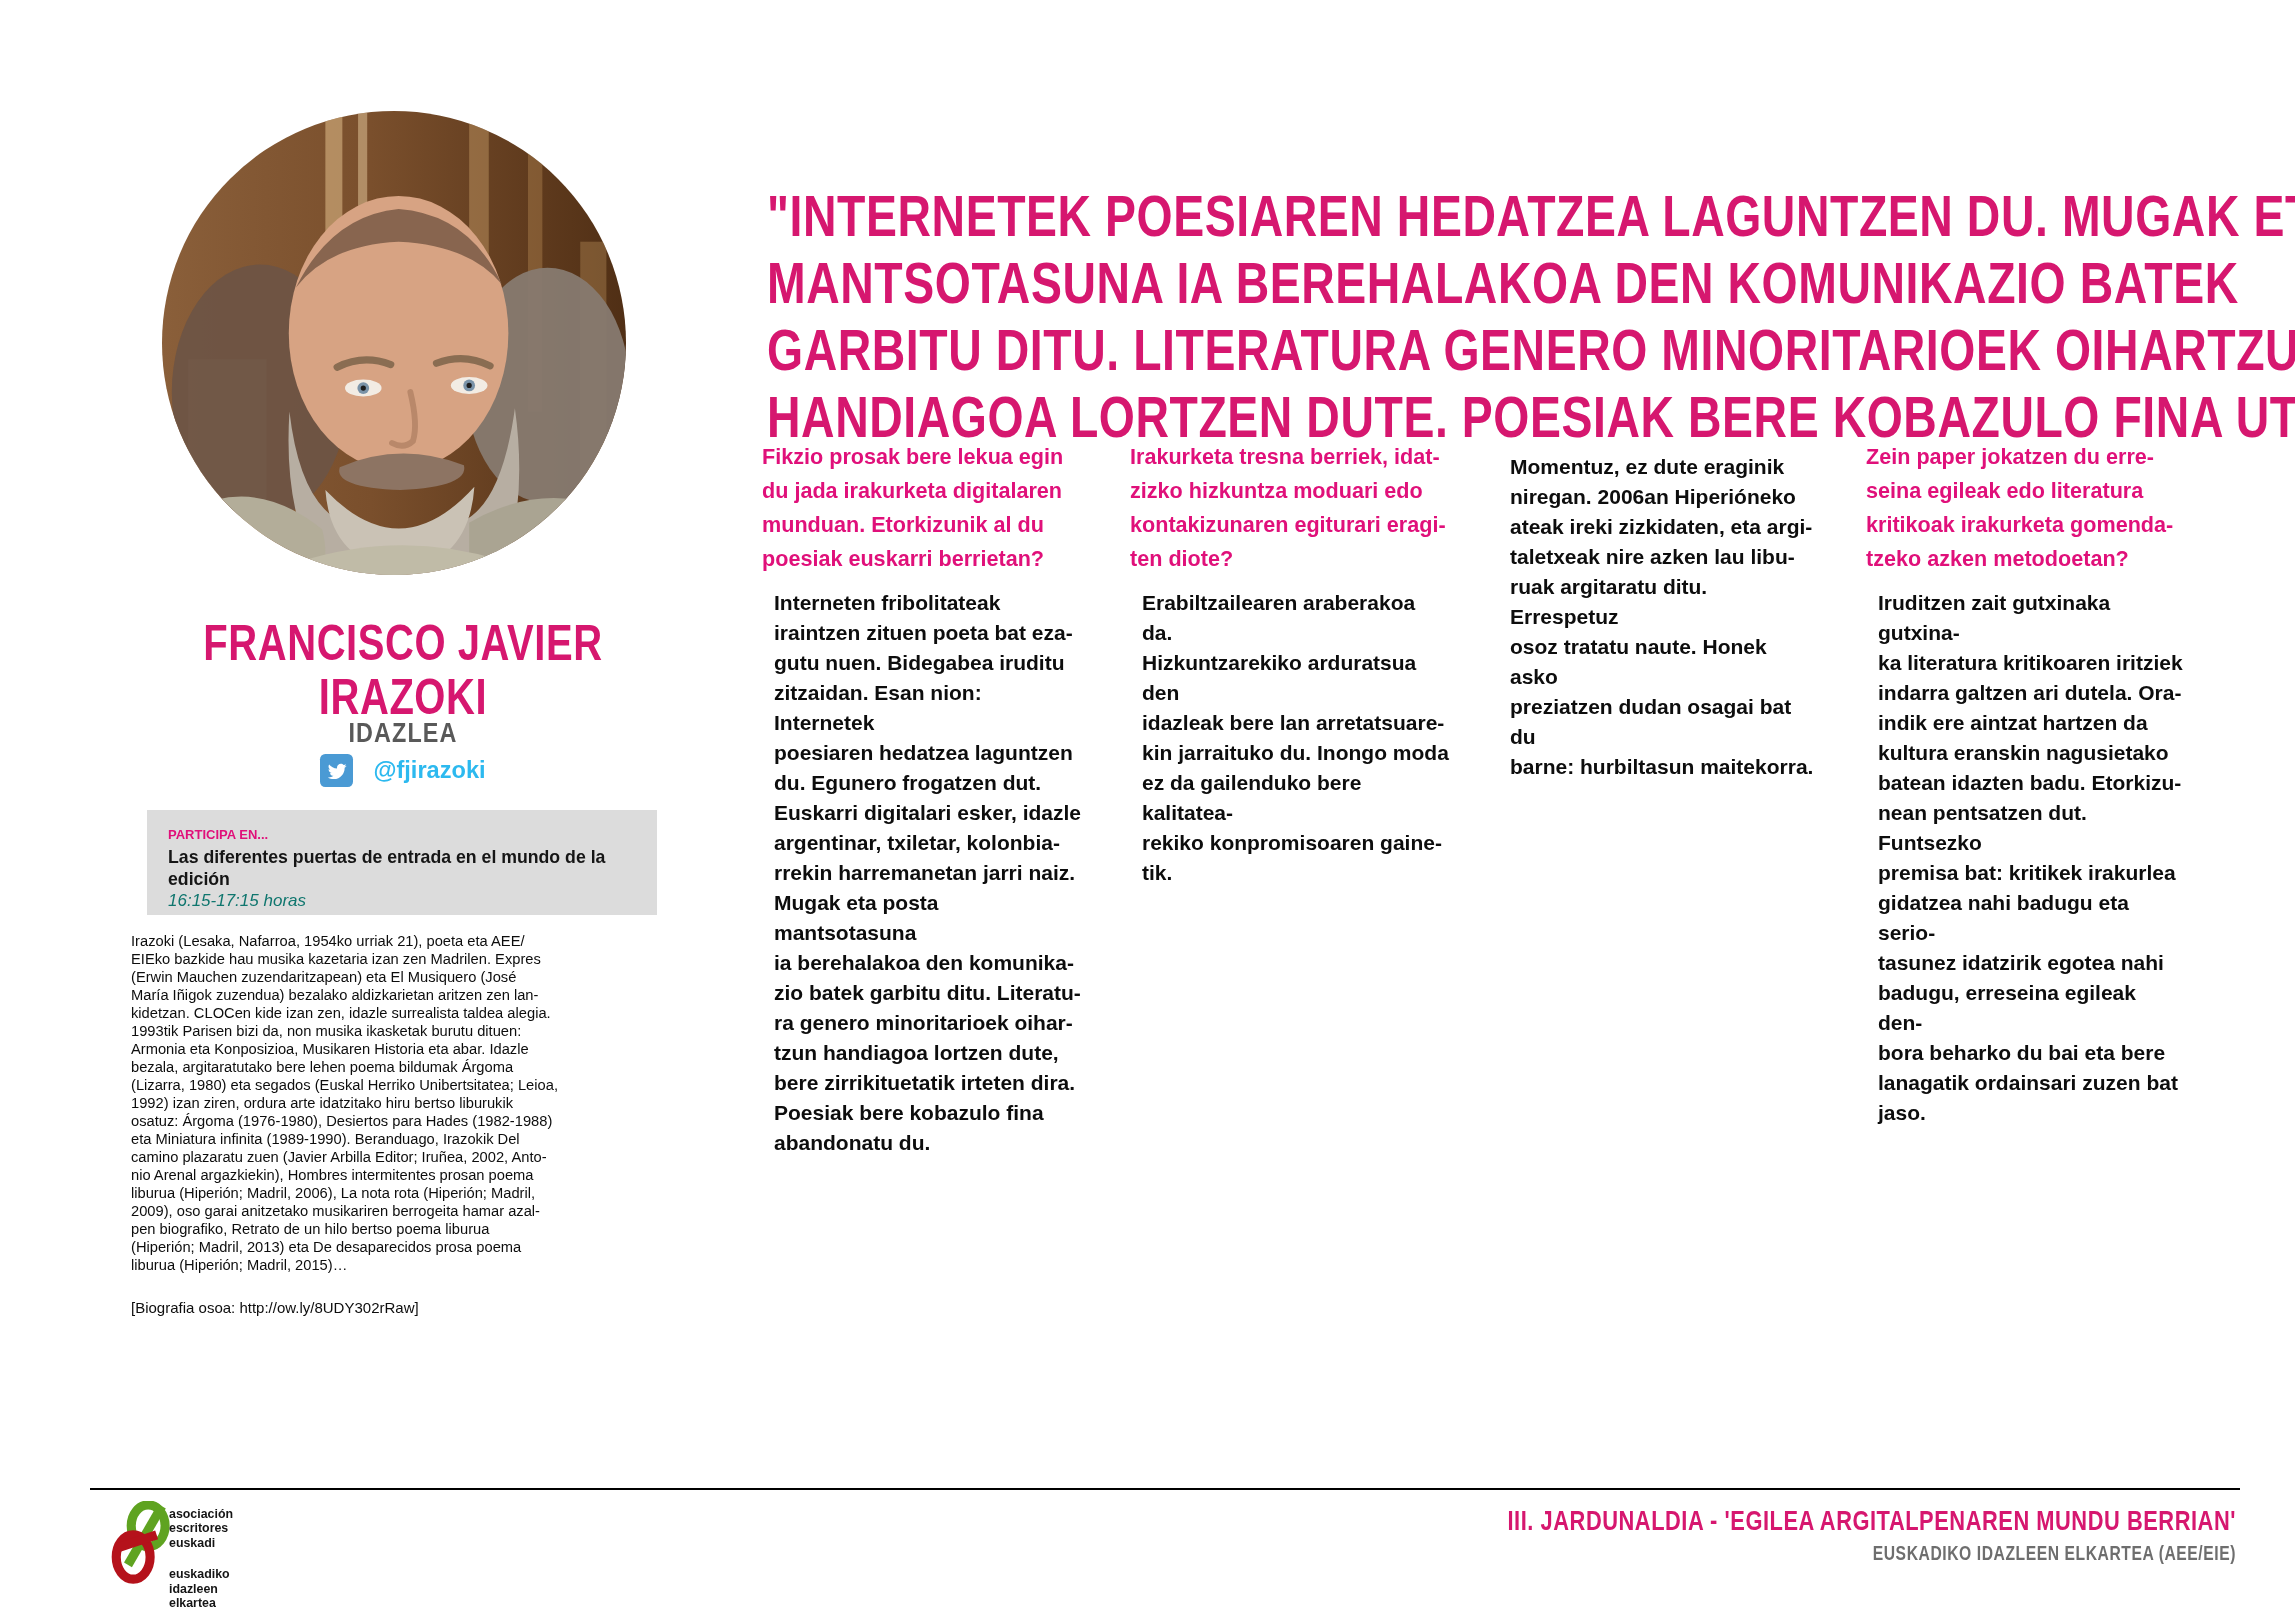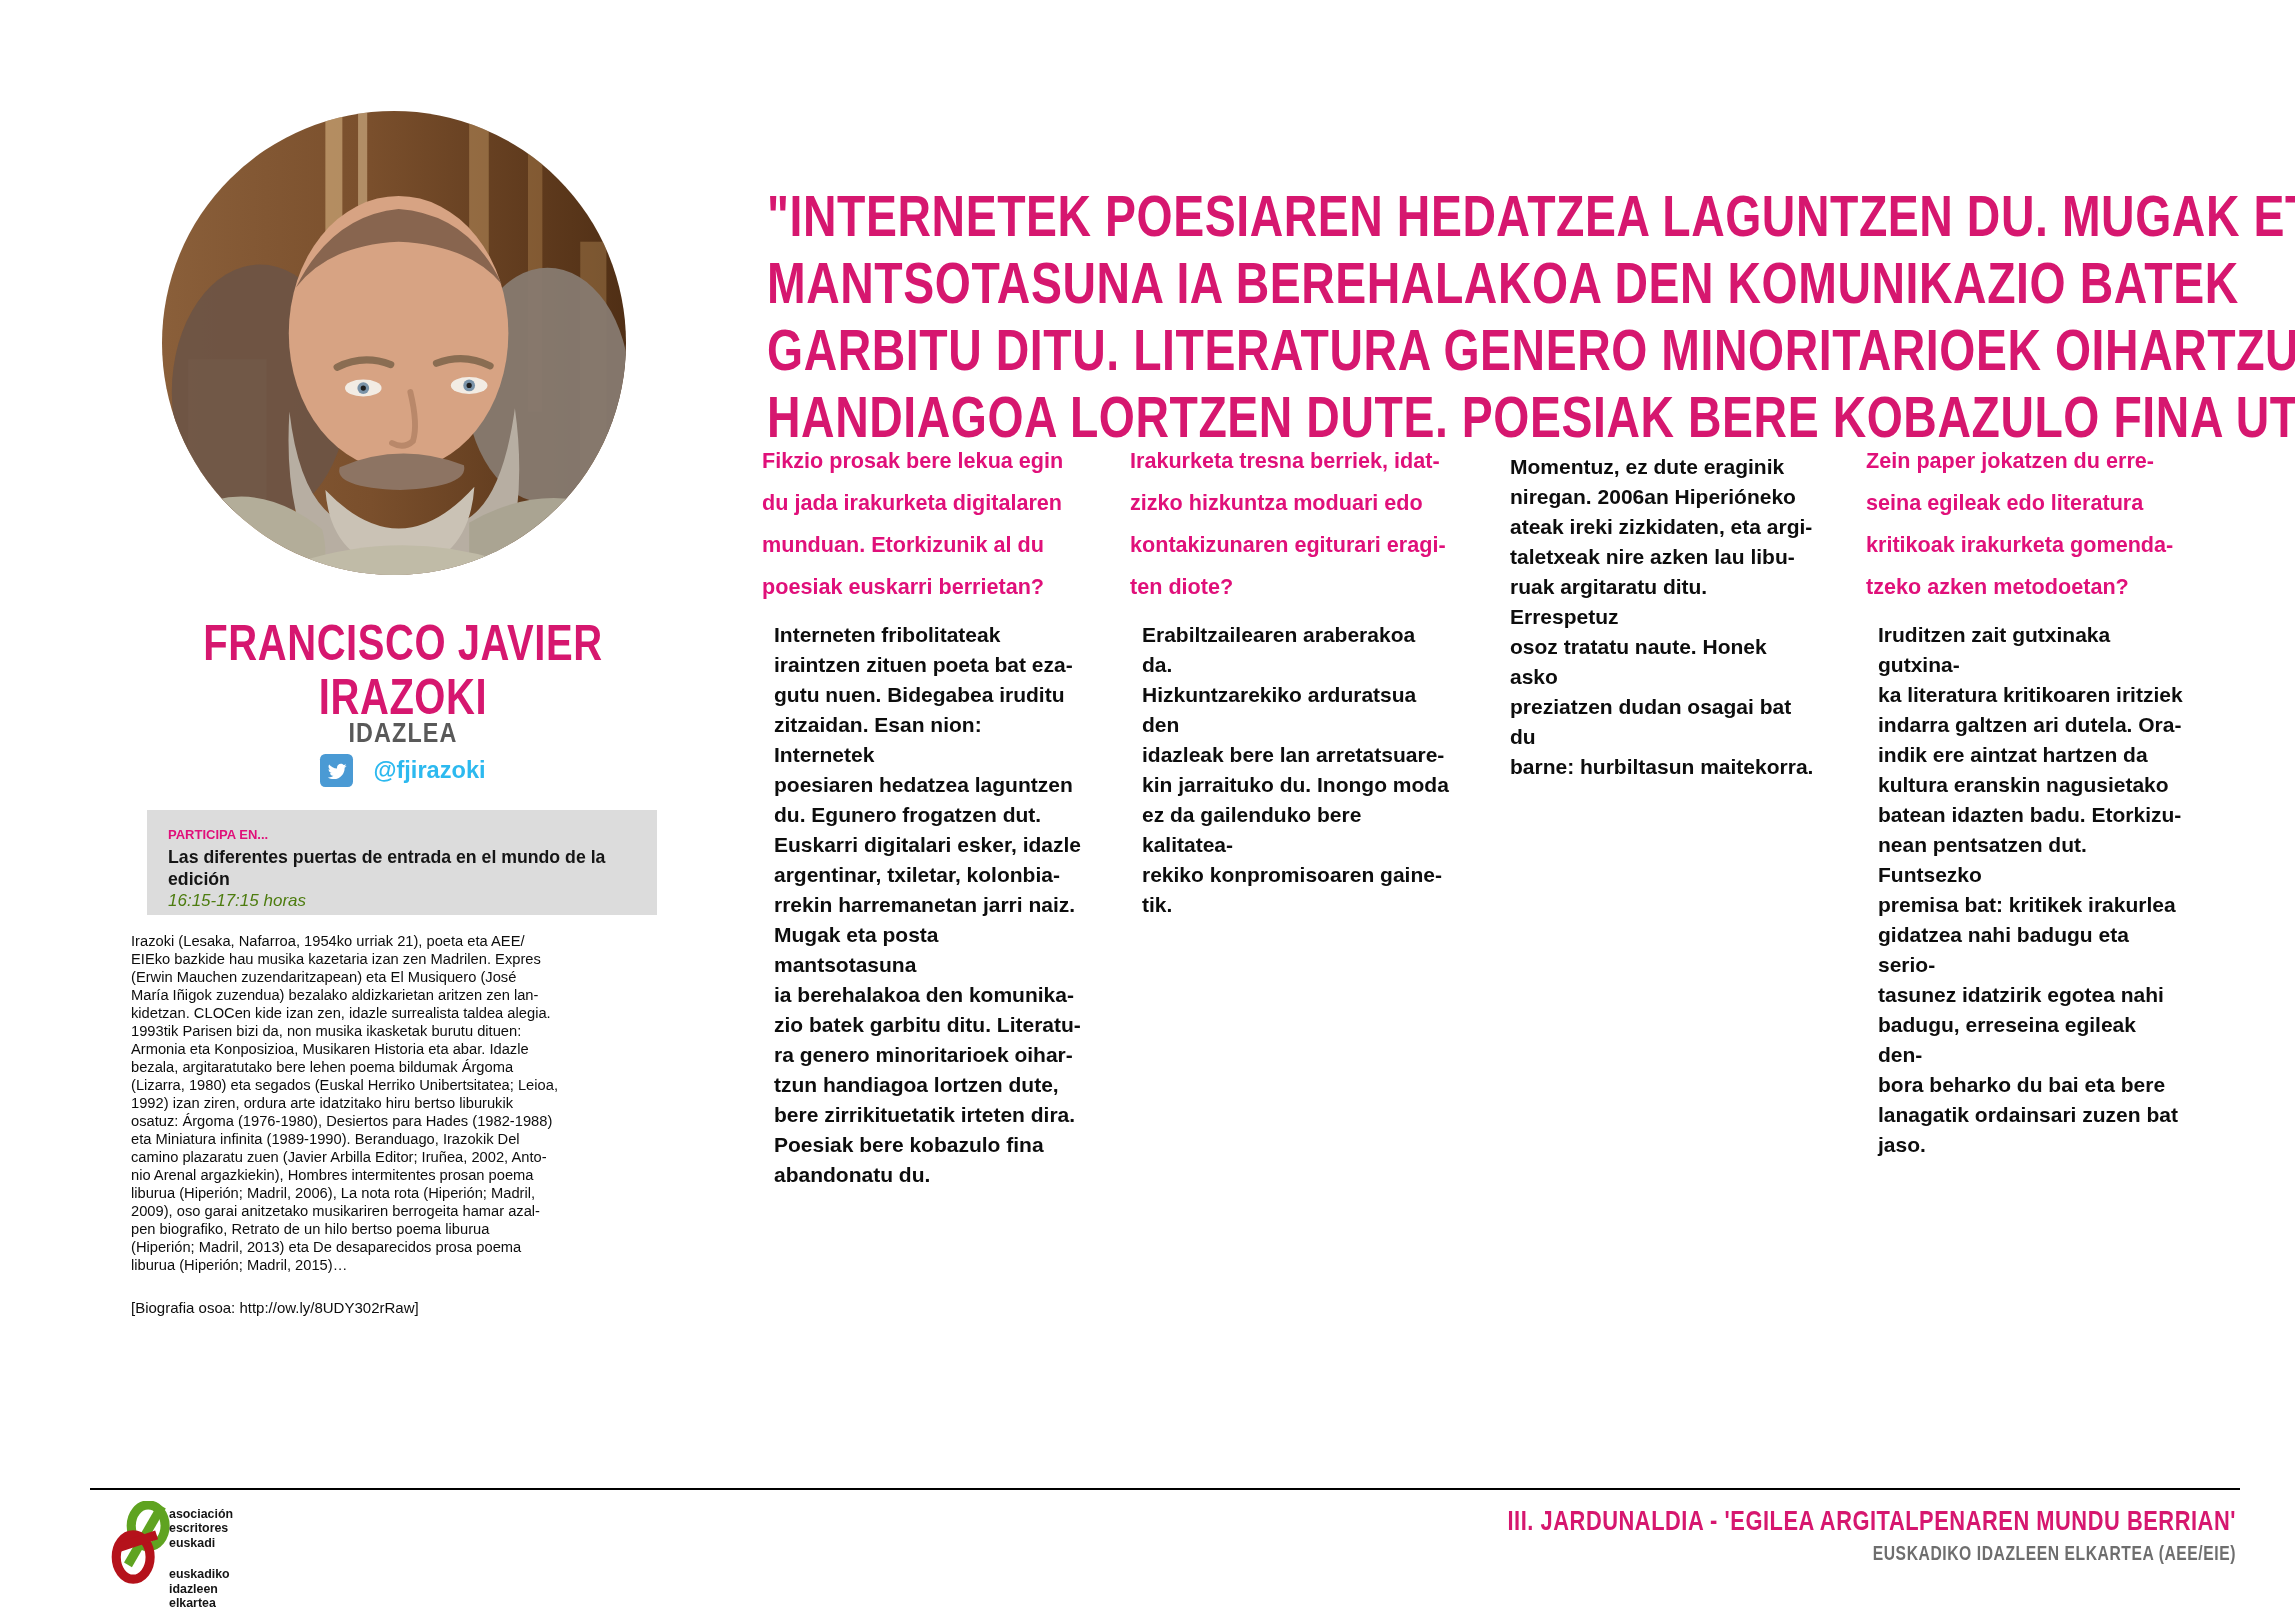--- a/index.html
+++ b/index.html
@@ -26,30 +26,30 @@
   .twitter-row{position:absolute;left:131px;top:754px;width:544px;display:flex;
       justify-content:center;align-items:center;gap:20px;}
   .tw-box{width:33px;height:33px;border-radius:5.2px;background:var(--twitterBoxBlue);
       display:flex;align-items:center;justify-content:center;}
   .tw-handle{font-size:23.6px;font-weight:700;color:var(--twitterBlue);}
 
   .participa{position:absolute;left:147px;top:810px;width:510px;height:105px;background:var(--boxBg);
       box-sizing:border-box;padding:14.4px 15.7px 0 21px;}
   .participa .label{color:var(--pink);font-weight:800;font-size:13px;line-height:22px;}
   .participa .title{color:#151515;font-weight:800;font-size:17.7px;line-height:22px;white-space:pre-line;}
-  .participa .time{color:#4d7c0f;font-style:italic;font-size:17px;line-height:22px;}
+  .participa .time{color:#0f766e;font-style:italic;font-size:17px;line-height:22px;}
 
   .bio{position:absolute;left:131px;top:932px;width:547px;margin:0;font-size:14.7px;line-height:18px;
       color:#0d0d0d;white-space:pre-line;}
   .bio-link{position:absolute;left:131px;top:1299px;width:547px;margin:0;font-size:15px;color:#0d0d0d;}
 
   
   .columns{position:absolute;left:762px;top:440px;width:1433px;display:flex;gap:37px;}
   .col{width:331px;flex:0 0 331px;}
-  .col h2{margin:0;color:var(--pink);font-weight:800;font-size:21.6px;line-height:42px;white-space:pre-line;}
+  .col h2{margin:0;color:var(--pink);font-weight:800;font-size:21.6px;line-height:34px;white-space:pre-line;}
   .col p{margin:12px;font-size:21px;line-height:30px;color:#0d0d0d;white-space:pre-line;font-weight:bold;}
 
   
   .rule{position:absolute;left:90px;top:1488px;width:2150px;height:2px;background:#000;}
   .logo-mark{position:absolute;left:111px;top:1501px;width:60px;height:86px;}
   .logo-text{position:absolute;left:169px;top:1507px;font-size:12.4px;line-height:14.4px;color:#151515;}
   .logo-text .blk{white-space:pre-line;font-weight:600;}
   .logo-text .blk + .blk{margin-top:17px;}
   .footer-right{position:absolute;left:1229px;top:1502px;width:1007px;text-align:right;}
   .event-title{white-space:nowrap;font-weight:800;font-size:28px;line-height:37px;color:var(--stencilPink);

